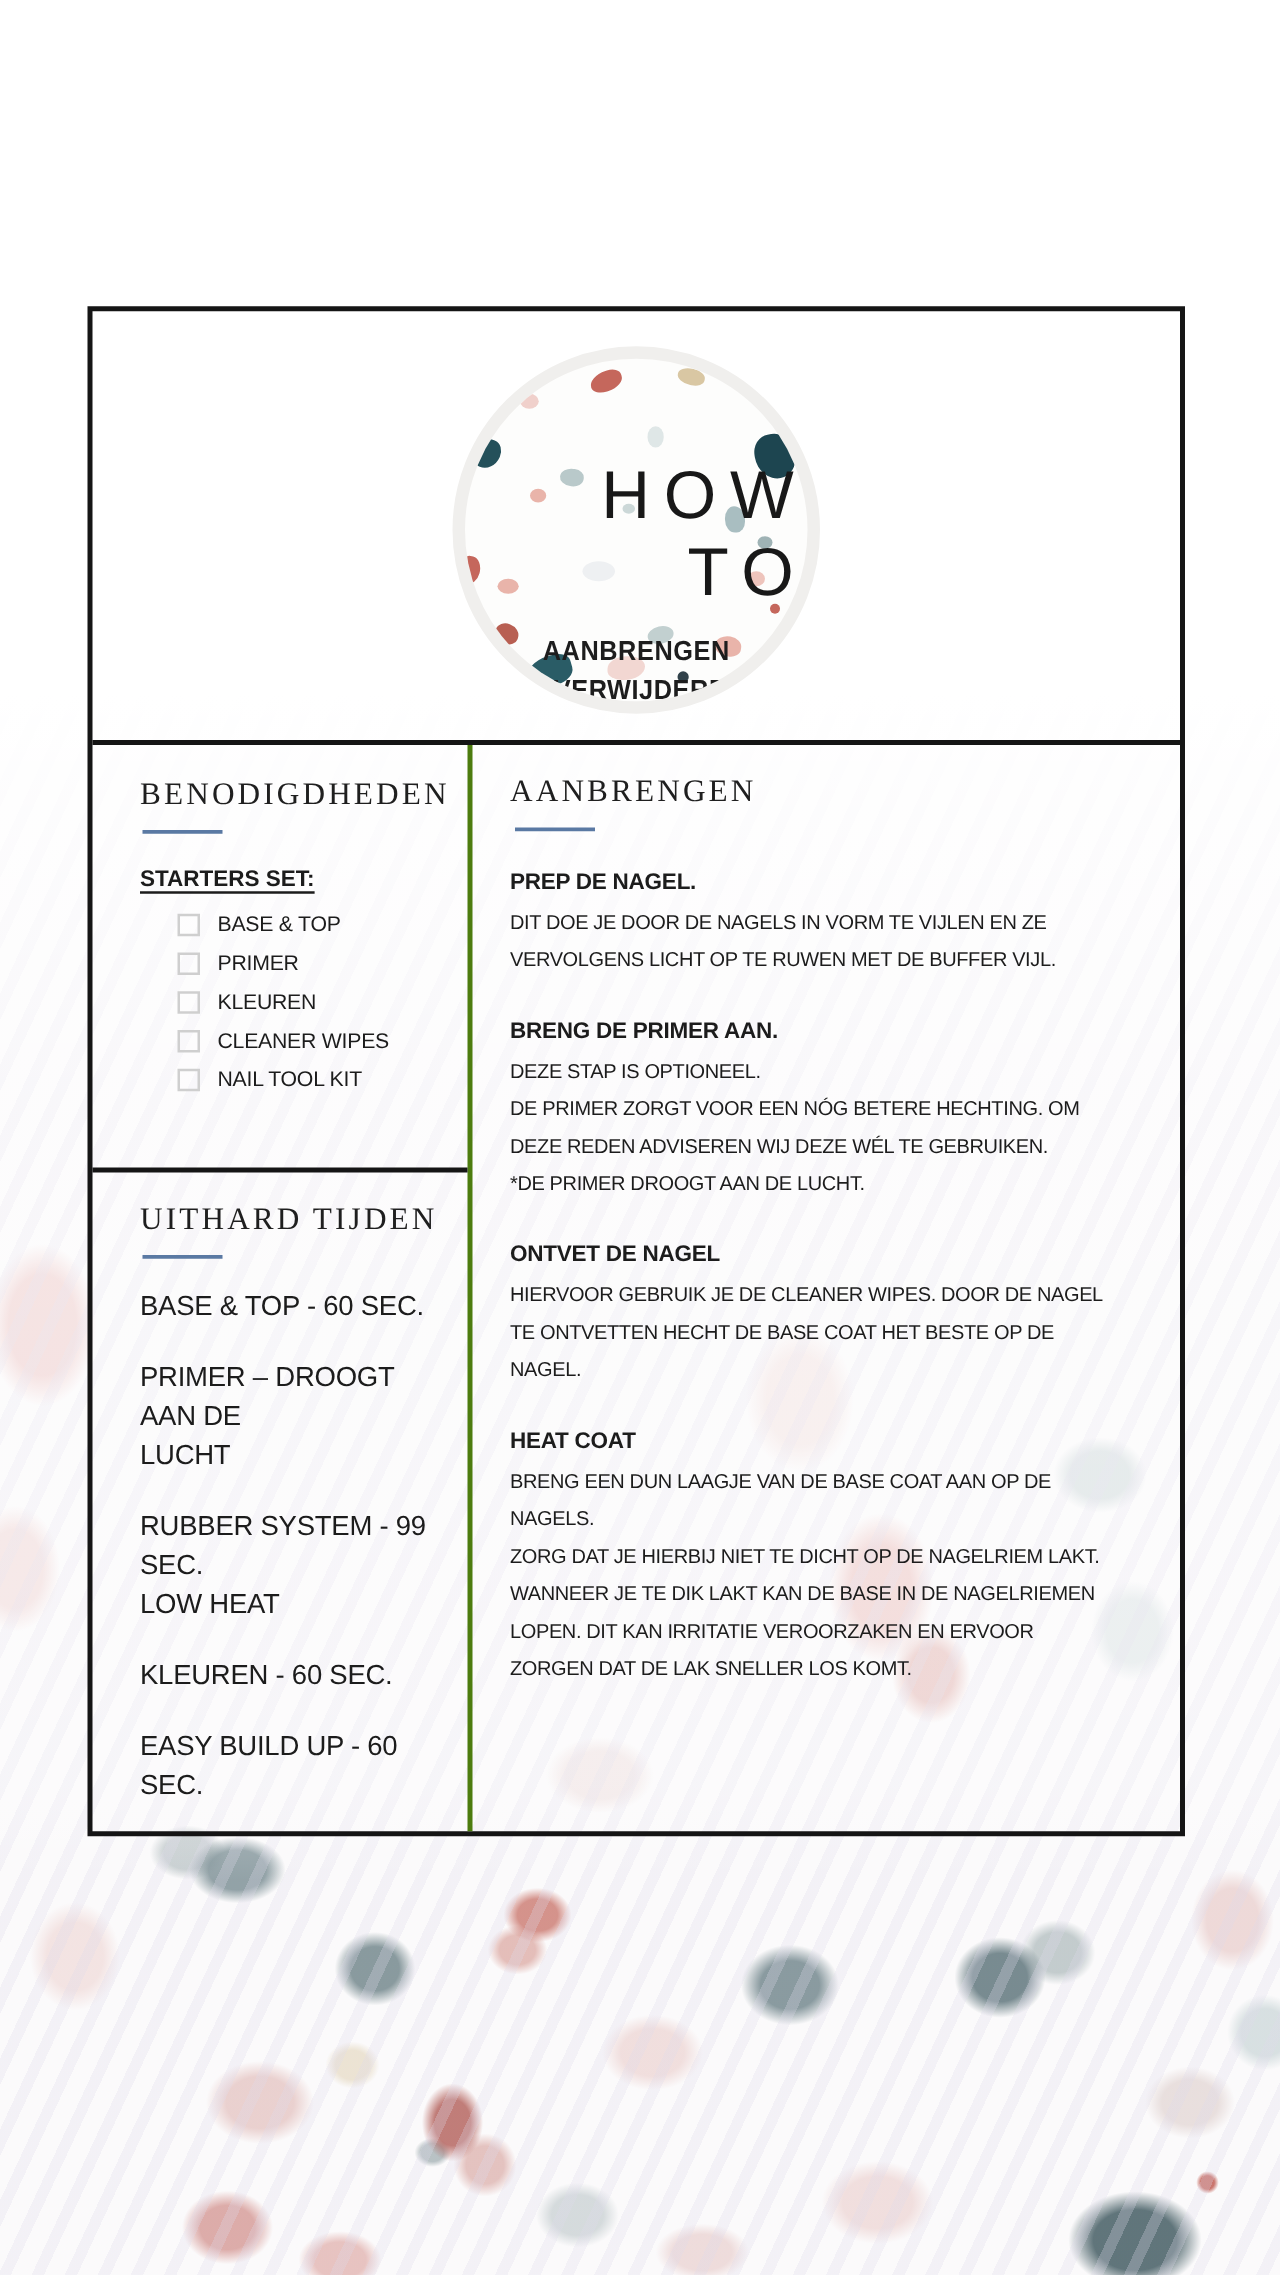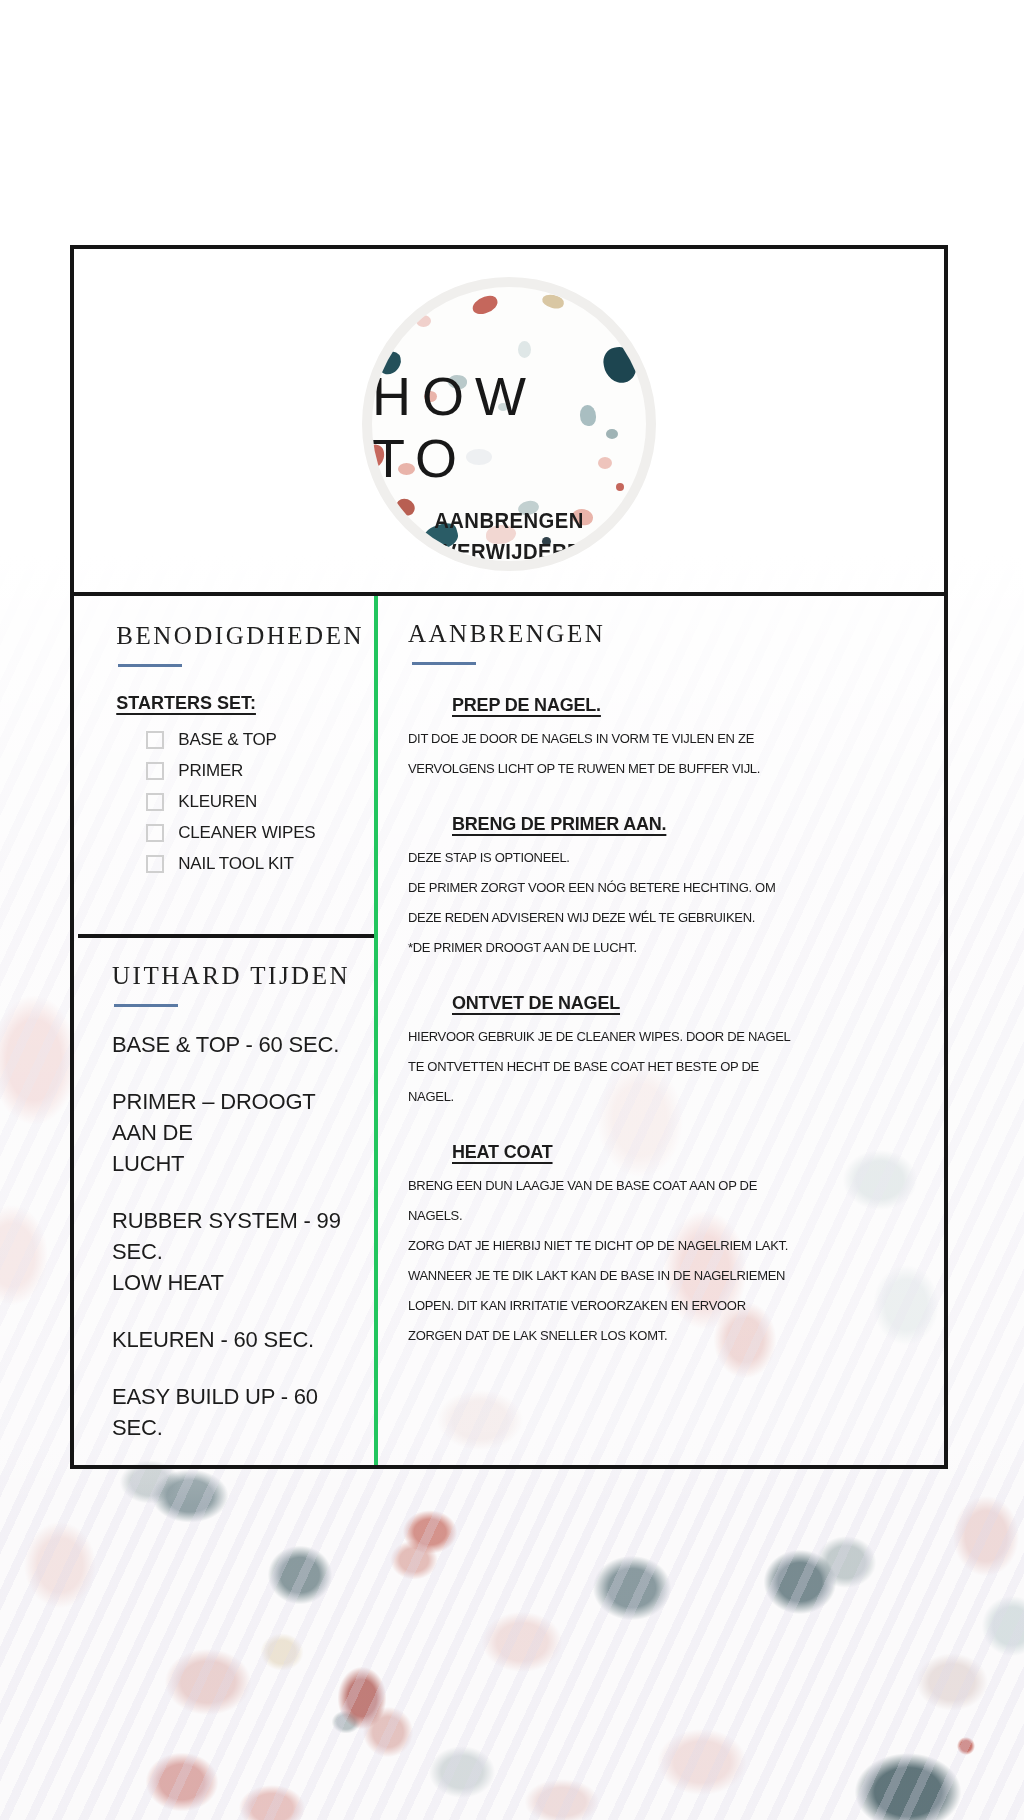--- a/index.html
+++ b/index.html
@@ -72,30 +72,30 @@
   .c13{left:24px;top:212px;width:19px;height:16px;background:#b85f52;border-radius:50% 55% 45% 50%;transform:rotate(20deg);}
   .c14{left:114px;top:238px;width:30px;height:19px;background:#f2d7d2;border-radius:55% 45% 60% 40%;}
   .c15{left:146px;top:214px;width:21px;height:14px;background:#c2d0d0;border-radius:50%;transform:rotate(-12deg);}
   .c16{left:200px;top:222px;width:21px;height:16px;background:#e9b4aa;border-radius:55% 50% 45% 50%;transform:rotate(10deg);}
   .c17{left:170px;top:250px;width:9px;height:9px;background:#31424a;border-radius:50%;}
   .c18{left:226px;top:170px;width:14px;height:12px;background:#eec4bc;border-radius:50%;}
   .c19{left:244px;top:196px;width:8px;height:8px;background:#c5675c;border-radius:50%;}
   .c20{left:234px;top:142px;width:12px;height:10px;background:#9fb3b5;border-radius:50%;}
   .c21{left:94px;top:162px;width:26px;height:16px;background:#eef0f2;border-radius:50%;}
   .c22{left:126px;top:116px;width:10px;height:8px;background:#ccd8d8;border-radius:50%;}
-  .logo-title{position:relative;z-index:2;margin-top:78px;text-align:left;
+  .logo-title{position:relative;z-index:2;margin-top:78px;text-align:right;
               font-size:54px;font-weight:200;letter-spacing:11px;color:#181818;
               font-family:"Liberation Sans",sans-serif;}
   .logo-subtitle{position:relative;z-index:2;margin-top:16px;text-align:center;
                  font-size:22px;font-weight:600;letter-spacing:.5px;line-height:31px;
                  color:#1d1d1d;transform:scaleX(.92);}
 
   
   .columns{display:flex;height:869px;}
-  .left-col{width:304px;border-right:4px solid #22c55e;box-sizing:border-box;display:flex;flex-direction:column;align-items:flex-end;}
+  .left-col{width:304px;border-right:4px solid #4d7c0f;box-sizing:border-box;display:flex;flex-direction:column;}
   .right-col{flex:1;padding:24px 6px 0 30px;box-sizing:border-box;}
 
   .serif-heading{font-family:"Liberation Serif","DejaVu Serif",serif;
                  font-size:25px;letter-spacing:2.5px;color:#1f1f1f;font-weight:500;}
   .accent-rule{width:64px;height:3px;background:#5a79a3;margin:14px 0 0 2px;}
 
   .sec-benodigdheden{height:350px;border-bottom:4px solid #151515;box-sizing:border-box;
                      padding:26px 10px 0 38px;}
   .list-title{margin-top:26px;font-size:18px;font-weight:700;
               text-decoration:underline;text-underline-offset:4px;text-decoration-thickness:2px;}
@@ -103,22 +103,22 @@
   .check-item{display:flex;align-items:center;height:31px;}
   .checkbox{width:14px;height:14px;border:2px solid #cfcfcf;margin:0 14px 0 30px;flex:none;}
   .check-label{font-size:17px;letter-spacing:-.2px;}
 
   .sec-uithard{padding:24px 10px 0 38px;}
   .time-entry{margin-top:26px;font-size:22px;letter-spacing:-.2px;line-height:31px;white-space:pre-line;}
   .time-entry:first-of-type{margin-top:22px;}
 
   .step{margin-top:30px;max-width:544px;}
   .step-title{font-size:18px;font-weight:700;letter-spacing:-.2px;
-              text-decoration:underline;text-underline-offset:4px;text-decoration-thickness:2px;margin-left:44px;}
-  .step-body{margin-top:8px;font-size:13px;letter-spacing:-.3px;line-height:30px;white-space:pre-line;}
+              text-underline-offset:4px;text-decoration-thickness:2px;}
+  .step-body{margin-top:8px;font-size:16px;letter-spacing:-.3px;line-height:30px;white-space:pre-line;}
   .right-col .accent-rule{margin-left:4px;}
 </style>
 </head>
 <body>
 
 <div class="page">
   <div class="bg"></div>
 
   <div class="frame">
 

